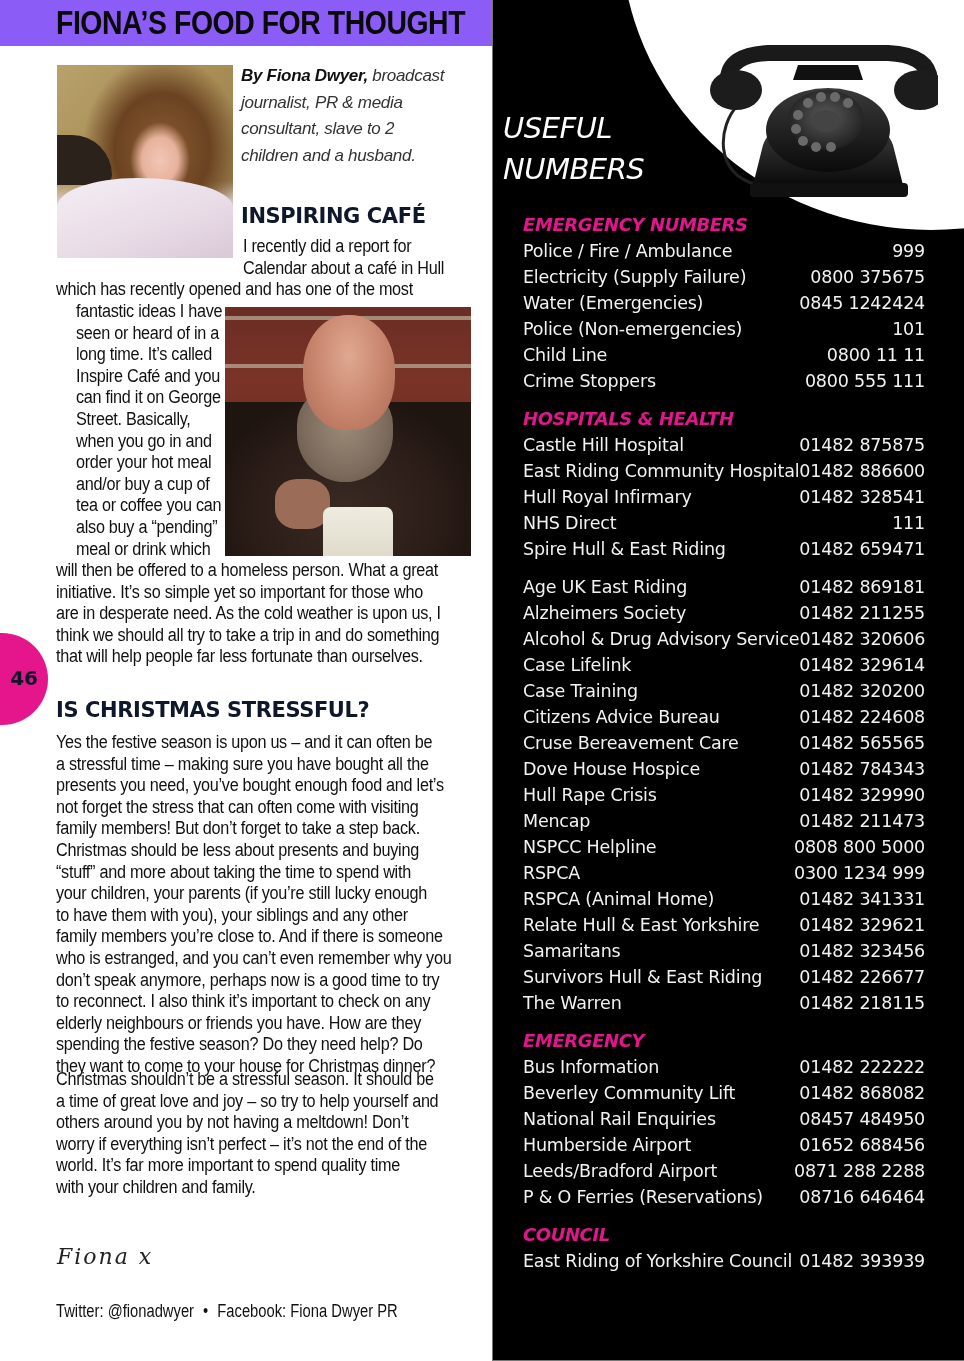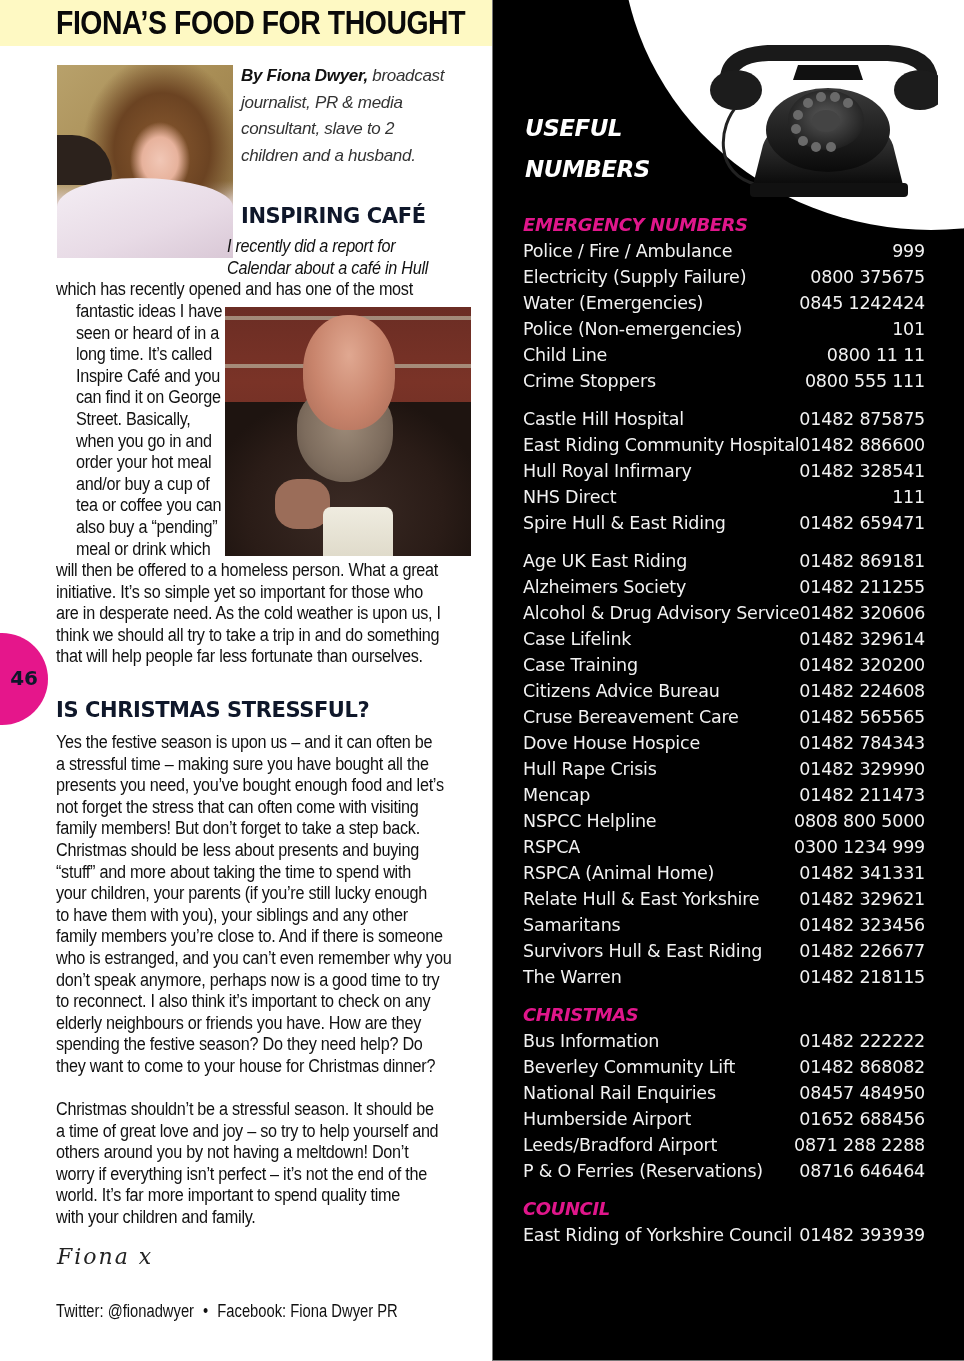--- a/index.html
+++ b/index.html
@@ -2,21 +2,21 @@
 <html><head>
 <meta charset="utf-8">
 <style>
   * { box-sizing: border-box; margin: 0; padding: 0; }
   html, body { width: 964px; height: 1361px; background: #ffffff; overflow: hidden; }
   body { position: relative; font-family: "Liberation Sans", sans-serif; color: #111; }
 
   
   .title-bar {
     position: absolute; left: 0; top: 0; width: 492px; height: 46px;
-    background: #fef9c3;
+    background: #8b5cf6;
   }
   .title-bar h1 {
     position: absolute; left: 56px; top: 4px;
     font-family: "Liberation Sans", sans-serif; font-weight: 700;
     font-size: 33px; letter-spacing: -0.5px; color: #0a0a0a;
     transform: scaleX(0.86); transform-origin: left center;
     white-space: nowrap;
   }
 
   .author-photo {
@@ -123,23 +123,23 @@
     border-left: 1px solid #777; border-bottom: 1px solid #777;
   }
   .phone-bg {
     position: absolute; left: 128px; top: -360px; width: 620px; height: 590px;
     border-radius: 50%; background: #ffffff;
   }
   .phone-icon {
     position: absolute; left: 205px; top: 35px; width: 240px; height: 175px;
   }
   .useful-title {
-    position: absolute; left: 32px; top: 108px;
-    font-family: "DejaVu Sans", sans-serif; font-weight: 700; font-style: italic;
-    font-size: 23px; line-height: 41px; color: #fff; letter-spacing: -0.5px;
+    position: absolute; left: 10px; top: 108px;
+    font-family: "DejaVu Sans", sans-serif; font-weight: 400; font-style: italic;
+    font-size: 29px; line-height: 41px; color: #fff; letter-spacing: -0.5px;
   }
 
   .dir {
     position: absolute; left: 30px; top: 212px; width: 402px;
     font-family: "DejaVu Sans", sans-serif;
   }
   .dir .group { margin-bottom: 12px; }
   .dir .cat {
     font-weight: 700; font-style: italic; color: #e0168b;
     font-size: 18px; height: 26px; line-height: 26px; letter-spacing: -0.4px;
@@ -166,21 +166,21 @@
 
 <div class="byline">
   <span class="name">By Fiona Dwyer,</span><span class="desc"> broadcast</span><br>
   <span class="desc">journalist, PR &amp; media</span><br>
   <span class="desc">consultant, slave to 2</span><br>
   <span class="desc">children and a husband.</span>
 </div>
 
 <div class="h-section h-cafe">INSPIRING CAFÉ</div>
 
-<div class="body-text" style="left:227px; top:236px;font-style:italic;">
+<div class="body-text" style="left:243px; top:236px;">
   <span class="ln">I recently did a report for</span>
   <span class="ln">Calendar about a café in Hull</span>
 </div>
 <div class="body-text" style="left:56px; top:279px;">
   <span class="ln">which has recently opened and has one of the most</span>
 </div>
 <div class="body-text" style="left:56px; top:301px;margin-left:20px;" id="wrap-text">
     <span class="ln">fantastic ideas I have</span>
     <span class="ln">seen or heard of in a</span>
     <span class="ln">long time.  It’s called</span>
@@ -229,21 +229,21 @@
     <span class="ln">your children, your parents (if you’re still lucky enough</span>
     <span class="ln">to have them with you), your siblings and any other</span>
     <span class="ln">family members you’re close to.  And if there is someone</span>
     <span class="ln">who is estranged, and you can’t even remember why you</span>
     <span class="ln">don’t speak anymore, perhaps now is a good time to try</span>
     <span class="ln">to reconnect.  I also think it’s important to check on any</span>
     <span class="ln">elderly neighbours or friends you have.  How are they</span>
     <span class="ln">spending the festive season?  Do they need help?  Do</span>
     <span class="ln">they want to come to your house for Christmas dinner?</span>
   </div>
-<div class="body-text" style="left:56px; top:1099px;" id="xmas-p2">
+<div class="body-text" style="left:56px; top:1069px;" id="xmas-p2">
     <span class="ln">Christmas shouldn’t be a stressful season.  It should be</span>
     <span class="ln">a time of great love and joy – so try to help yourself and</span>
     <span class="ln">others around you by not having a meltdown!  Don’t</span>
     <span class="ln">worry if everything isn’t perfect – it’s not the end of the</span>
     <span class="ln">world.  It’s far more important to spend quality time</span>
     <span class="ln">with your children and family.</span>
   </div>
 
 <div class="signature">Fiona x</div>
 
@@ -322,20 +322,21 @@
         <div class="row">
           <span class="nm">Child Line</span>
           <span class="num">0800 11 11</span>
         </div>
         <div class="row">
           <span class="nm">Crime Stoppers</span>
           <span class="num">0800 555 111</span>
         </div>
       </div>
       <div class="group">
+        <div class="cat">HOSPITALS &amp; HEALTH</div>
         <div class="row">
           <span class="nm">Castle Hill Hospital</span>
           <span class="num">01482 875875</span>
         </div>
         <div class="row">
           <span class="nm">East Riding Community Hospital</span>
           <span class="num">01482 886600</span>
         </div>
         <div class="row">
           <span class="nm">Hull Royal Infirmary</span>
@@ -414,21 +415,21 @@
         <div class="row">
           <span class="nm">Survivors Hull &amp; East Riding</span>
           <span class="num">01482 226677</span>
         </div>
         <div class="row">
           <span class="nm">The Warren</span>
           <span class="num">01482 218115</span>
         </div>
       </div>
       <div class="group">
-        <div class="cat">CHRISTMAS</div>
+        <div class="cat">EMERGENCY</div>
         <div class="row">
           <span class="nm">Bus Information</span>
           <span class="num">01482 222222</span>
         </div>
         <div class="row">
           <span class="nm">Beverley Community Lift</span>
           <span class="num">01482 868082</span>
         </div>
         <div class="row">
           <span class="nm">National Rail Enquiries</span>

